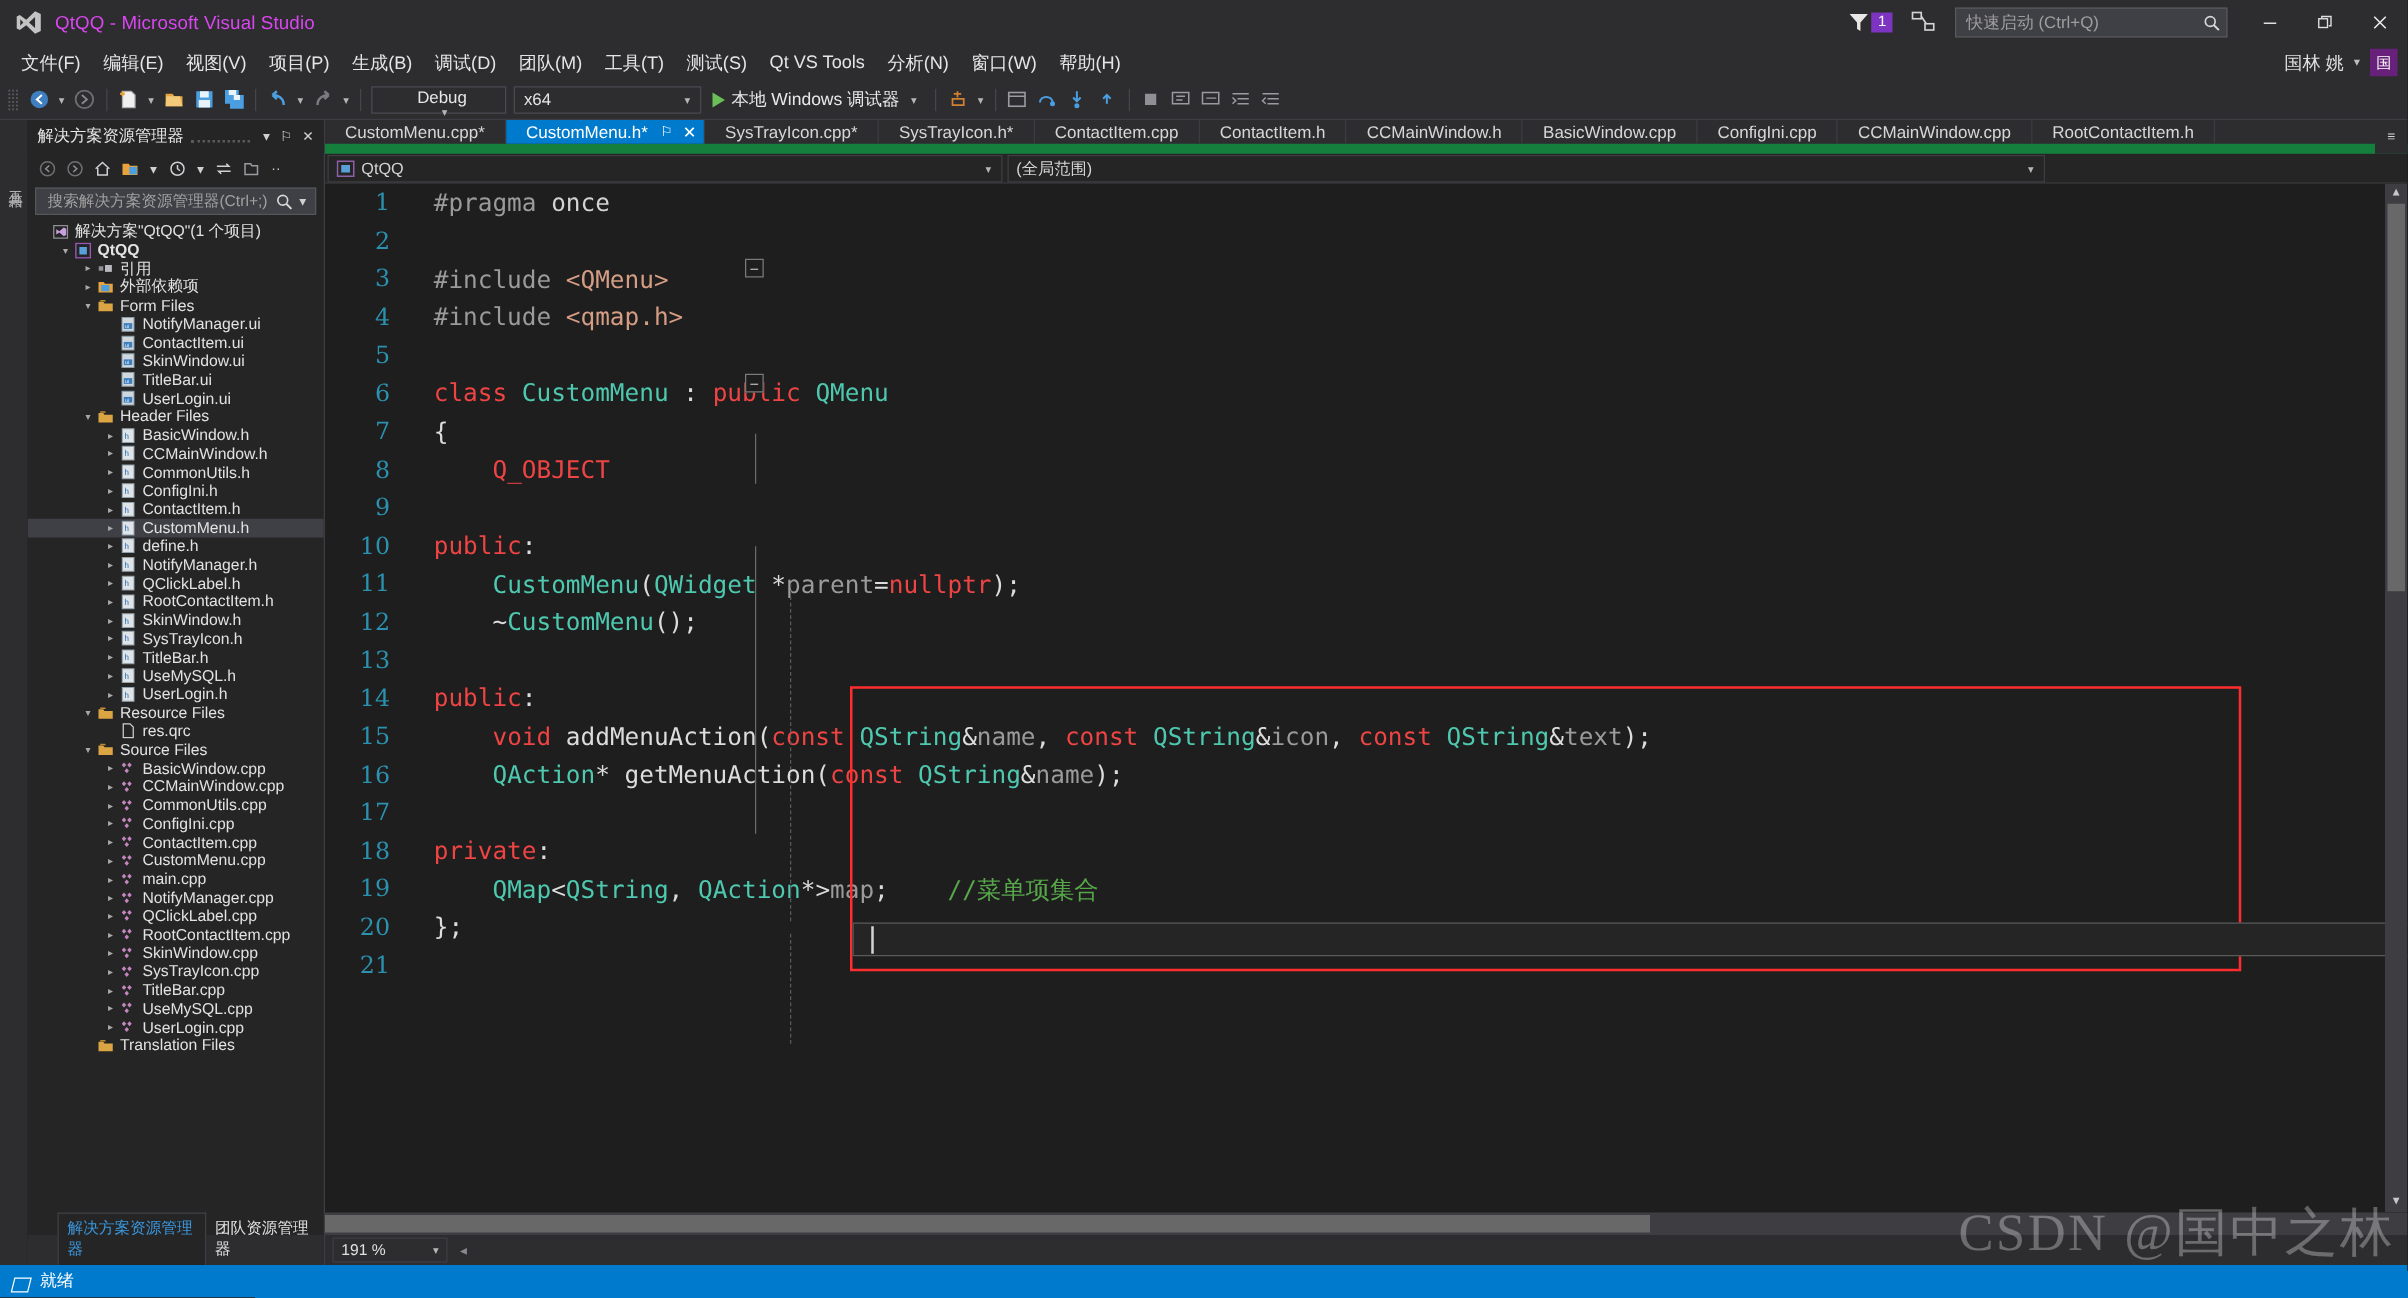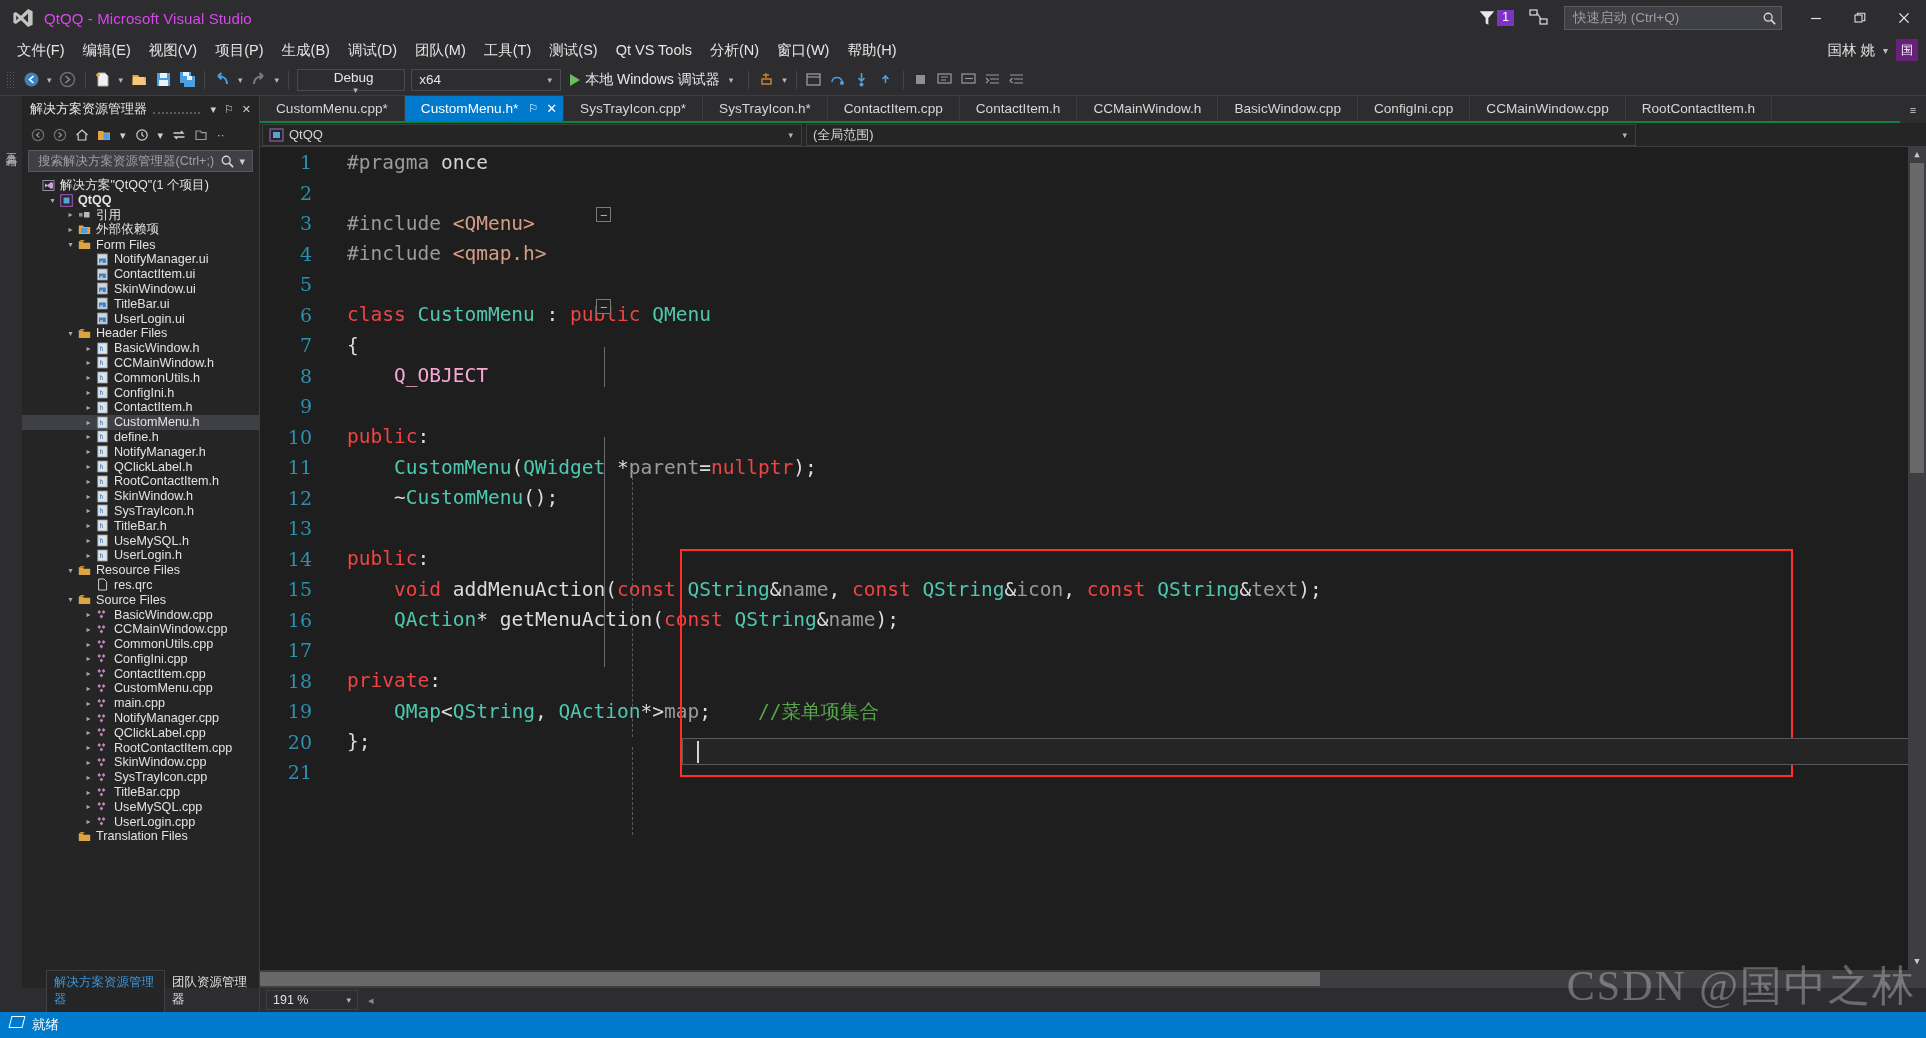--- a/index.html
+++ b/index.html
@@ -180,21 +180,21 @@
     font-size: 12.5px; padding: 3px 7px 4px 7px; color: #e0e0e0;
   }
   .se-tab.active { color: #3a96dd; border: 1px solid #3f3f46; border-bottom:none; background:#252526;}
 
   
   .editorwrap { flex: 1; display: flex; flex-direction: column; min-width: 0; background:#1e1e1e;}
 
   .tabstrip {
     height: 27px; min-height: 27px; background: #2d2d30;
     display: flex; align-items: stretch; position: relative;
-    border-bottom: 2px solid #15803d;
+    border-bottom: 8px solid #15803d;
   }
   .etab {
     display: flex; align-items: center; padding: 0 16px;
     color: #d6d6d6; font-size: 13.6px; white-space: nowrap;
     border-right: 1px solid #3b3b40;
   }
   .etab.active {
     background: #007acc; color: #ffffff; padding-right: 6px;
   }
   .etab .pin { font-size: 11px; margin-left: 10px; color: #ffffff; }
@@ -238,21 +238,21 @@
   .changebar.yellow { background: #e8e88a; }
   .gutter2 { width: 18px; flex-shrink: 0; position: relative; }
   .codetext {
     font-size: 19.5px; color: #d4d4d4; font-family: "DejaVu Sans Mono", monospace;
     letter-spacing: 0px;
   }
   .kw    { color: #ef4444; }
   .type  { color: #4ec9b0; }
   .str   { color: #d69d85; }
   .cmt   { color: #57a64a; }
-  .macro { color: #f9a8d4; }
+  .macro { color: #ef4444; }
   .gray  { color: #9b9b9b; }
   .plain { color: #dcdcdc; }
   .prep  { color: #9b9b9b; }
 
   .boxsign {
     position: absolute; width: 15px; height: 15px;
     border: 1px solid #7a7a7a; background: #1e1e1e;
     color: #b4b4b4; font-size: 12px; line-height: 12px;
     display: flex; align-items: center; justify-content: center;
   }
@@ -295,21 +295,21 @@
   }
   .zoomcombo .zv { flex:1; }
   .zoomcombo .za { color:#b6b6b6; font-size: 9px; padding: 0 4px;}
 
   
   .statusbar {
     height: 26px; min-height: 26px; background: #007acc;
     display: flex; align-items: center; color: #ffffff; font-size: 13.5px;
     position: relative;
   }
-  .st-ready { display: flex; align-items: flex-start; gap: 8px; padding-left: 10px; }
+  .st-ready { display: flex; align-items: flex-end; gap: 8px; padding-left: 10px; }
   .st-glyph { width: 14px; height: 12px; border: 1.5px solid #ffffff;
     transform: skewX(-14deg); }
   .st-right { position: absolute; left: 1130px; top: 0; height: 26px;
     display: flex; align-items: center; }
   .st-cell { width: 98px; }
 
   
   .watermark {
     position: absolute; right: 10px; bottom: 24px;
     font-size: 42px; color: rgba(255,255,255,0.30);

